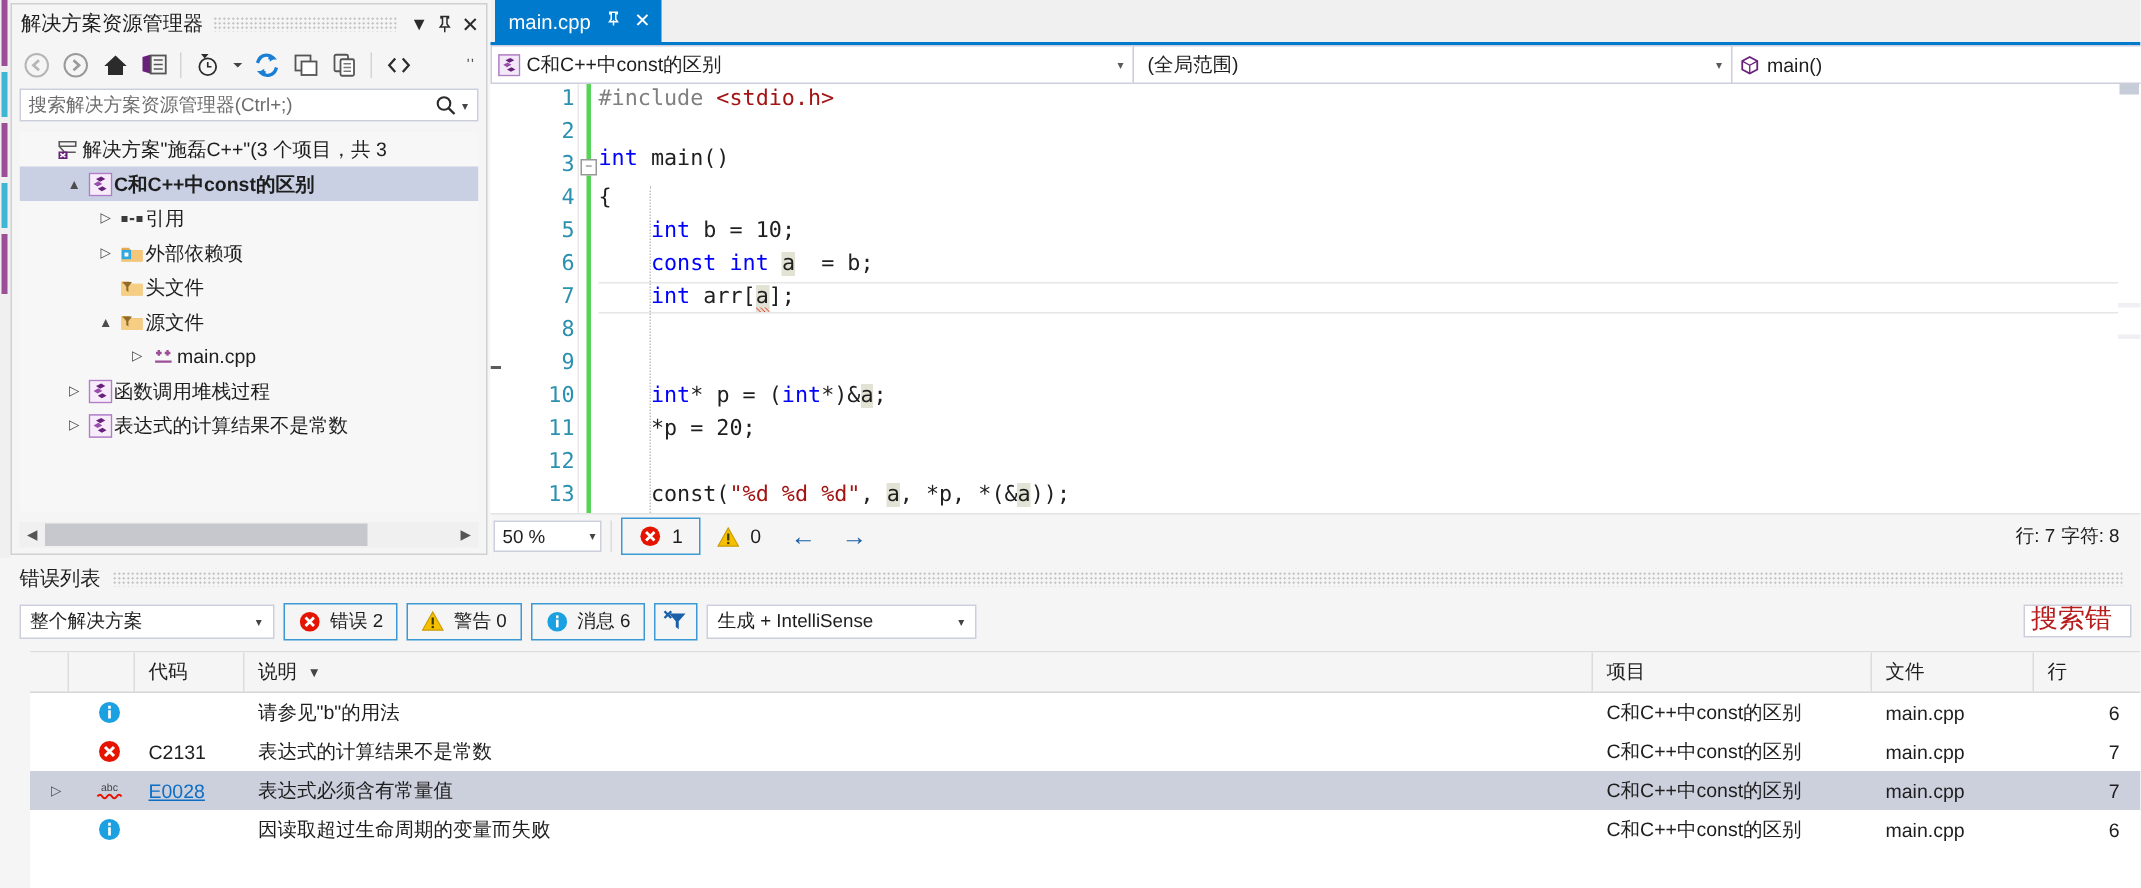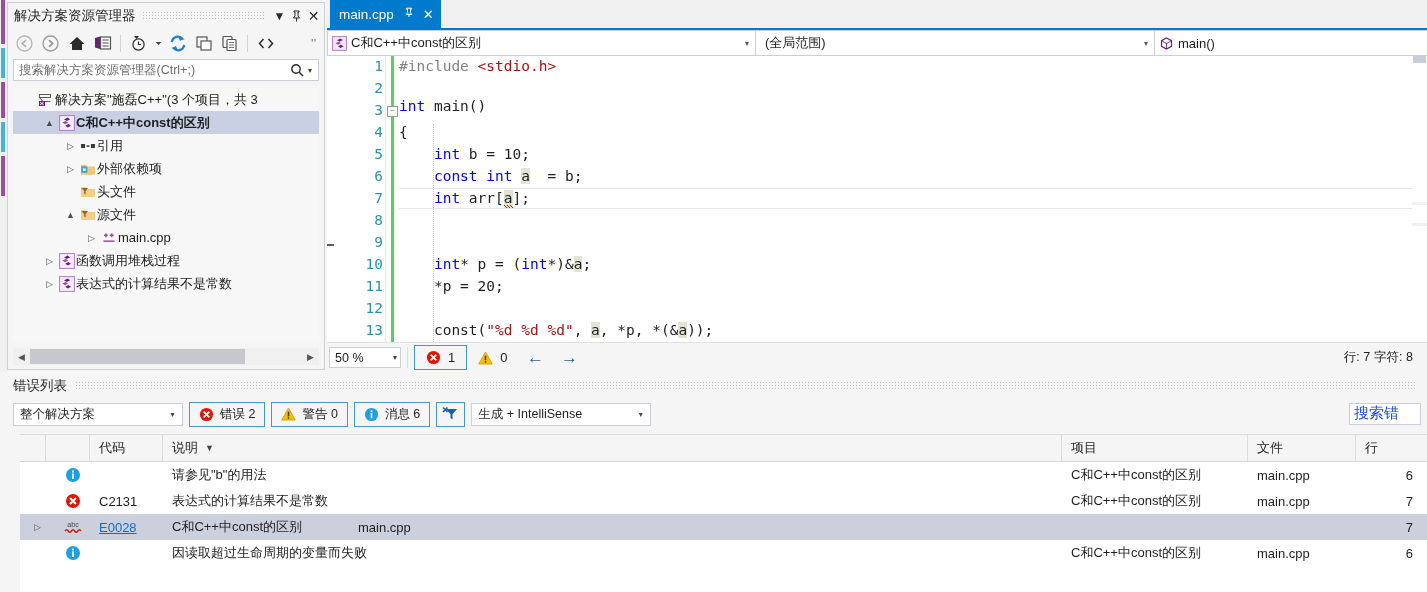--- a/index.html
+++ b/index.html
@@ -118,22 +118,22 @@
     padding:0 3px 0 6px;box-sizing:border-box;font-size:12.5px;}
   .combo .cl{flex:1;white-space:nowrap;}
   .combo .cv{width:13px;text-align:center;font-size:8px;color:#444;}
   .combo.c1{width:170px;}
   .combo.c2{width:180px;}
   .tgl{height:23px;border:1px solid #3c99d4;background:#f5f5f5;display:flex;align-items:center;
     gap:6px;padding:0 9px;font-size:12.5px;}
   .filt{width:27px;height:23px;border:1px solid #3c99d4;background:#f5f5f5;
      display:flex;align-items:center;justify-content:center;}
   .el-search{margin-left:auto;width:72px;height:22px;border:1px solid #cccedb;background:#fff;
-     display:flex;align-items:flex-start;padding:0 4px;box-sizing:border-box;color:#1d4ed8;
-     font-size:15px;overflow:hidden;white-space:nowrap;}
+     display:flex;align-items:flex-end;padding:0 4px;box-sizing:border-box;color:#b91c1c;
+     font-size:18px;overflow:hidden;white-space:nowrap;}
 
   .grid{position:absolute;left:13px;right:0;top:60px;bottom:0;background:#fff;
      border-top:1px solid #dcdcdc;}
   .ghead{display:flex;height:26px;background:#f5f5f5;border-bottom:1px solid #d6d6d6;align-items:center;}
   .ghead .hc{height:26px;display:flex;align-items:center;padding-left:9px;font-size:13px;
      border-right:1px solid #dcdcdc;box-sizing:border-box;}
   .grow{display:flex;height:26px;align-items:center;font-size:13px;}
   .grow.sel{background:#ccd0dd;}
   .grow .gc{height:26px;display:flex;align-items:center;padding-left:9px;box-sizing:border-box;overflow:hidden;white-space:nowrap;}
   .c-exp{width:26px;flex:0 0 26px;padding-left:0;justify-content:center;}
@@ -644,20 +644,21 @@
             <div class="gc c-exp" style="font-size:9px;color:#555">▷</div>
             <div class="gc c-ico">
               <svg width="18" height="16" viewBox="0 0 18 16">
                 <text x="9" y="8" font-size="7" font-family="Liberation Sans, sans-serif" fill="#444" text-anchor="middle">abc</text>
                 <path d="M1 12 q1.6 -2.4 3.2 0 t3.2 0 t3.2 0 t3.2 0 t3.2 0" fill="none" stroke="#e51400" stroke-width="1.4"></path>
               </svg>
             </div>
             <div class="gc c-code">
               <span class="link">E0028</span>
             </div>
+            <div class="gc c-desc">表达式必须含有常量值</div>
             <div class="gc c-proj">C和C++中const的区别</div>
             <div class="gc c-file">main.cpp</div>
             <div class="gc c-line" style="padding-left:0;justify-content:flex-end;padding-right:14px">7</div>
           </div>
           <div class="grow">
             <div class="gc c-exp" style="font-size:9px;color:#555"></div>
             <div class="gc c-ico">
               <svg width="16" height="16" viewBox="0 0 16 16">
                 <circle cx="8" cy="8" r="7" fill="#1ba1e2"></circle>
                 <rect x="7.1" y="6.5" width="1.8" height="5.5" fill="#fff"></rect>

